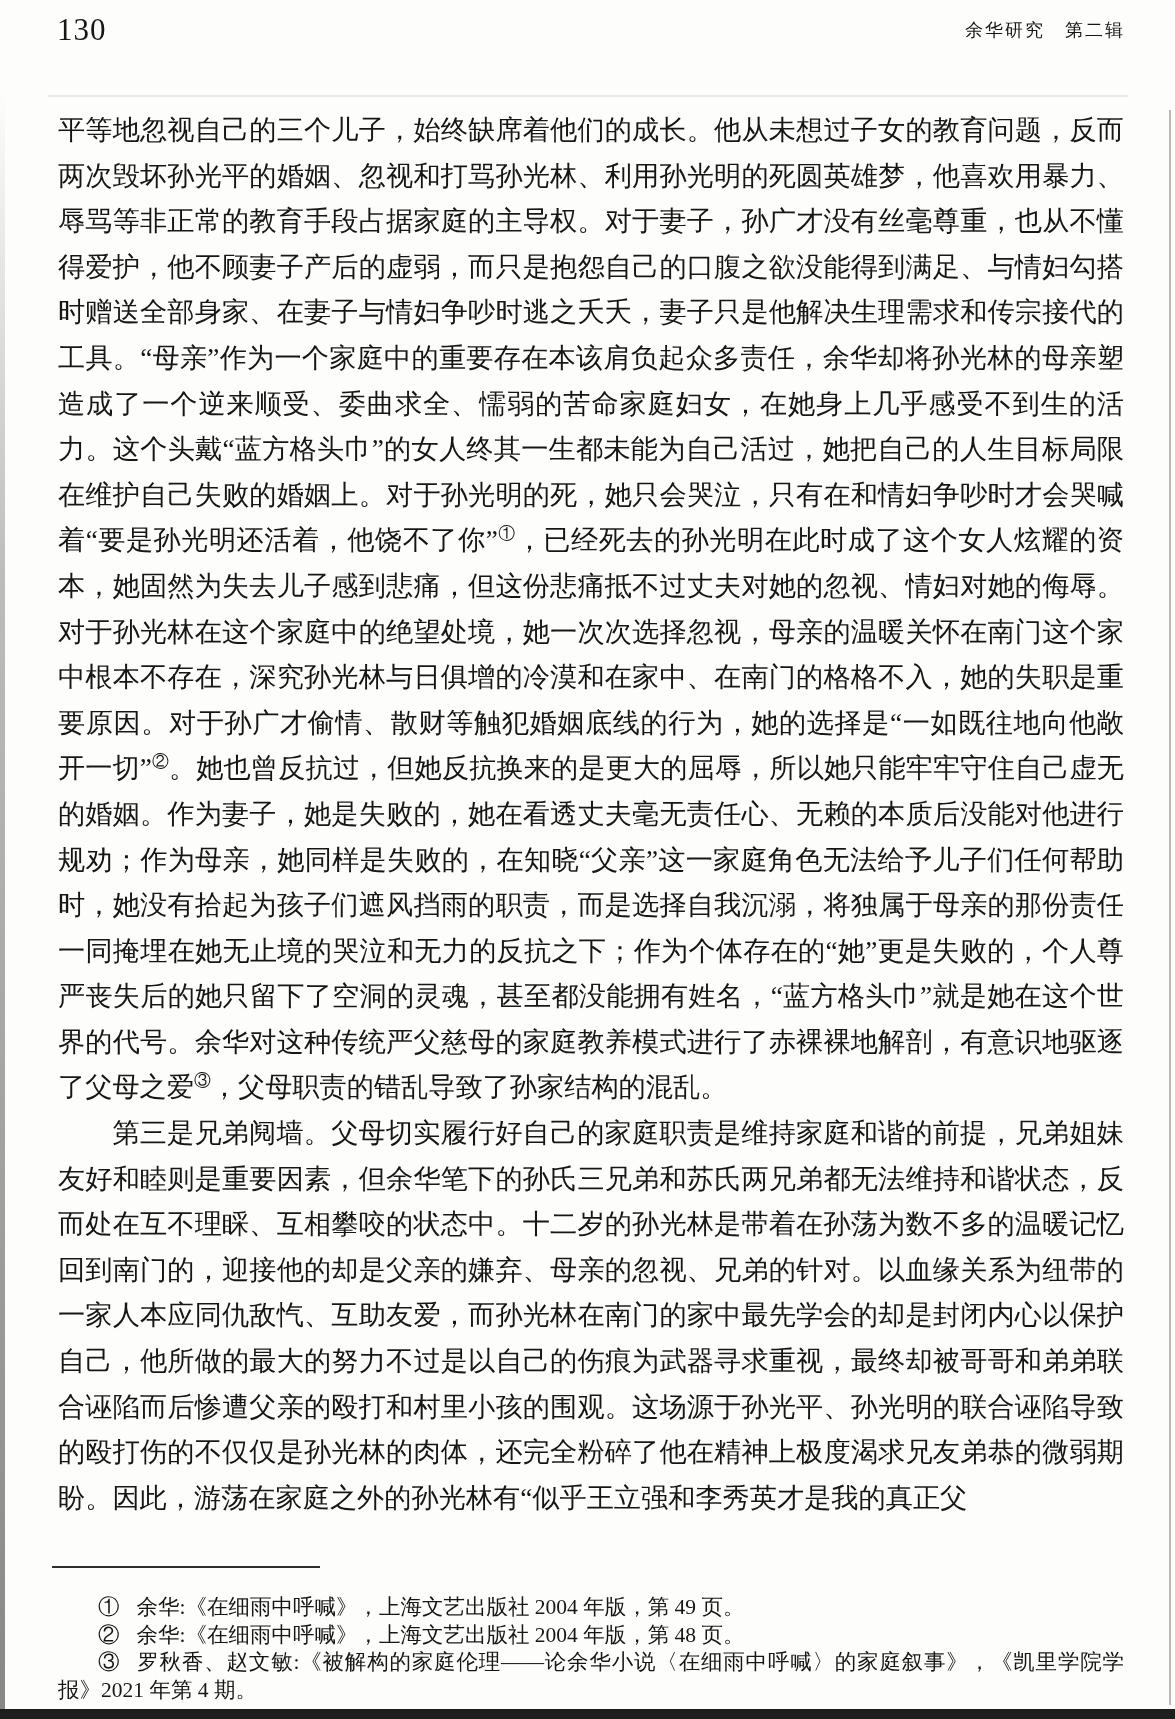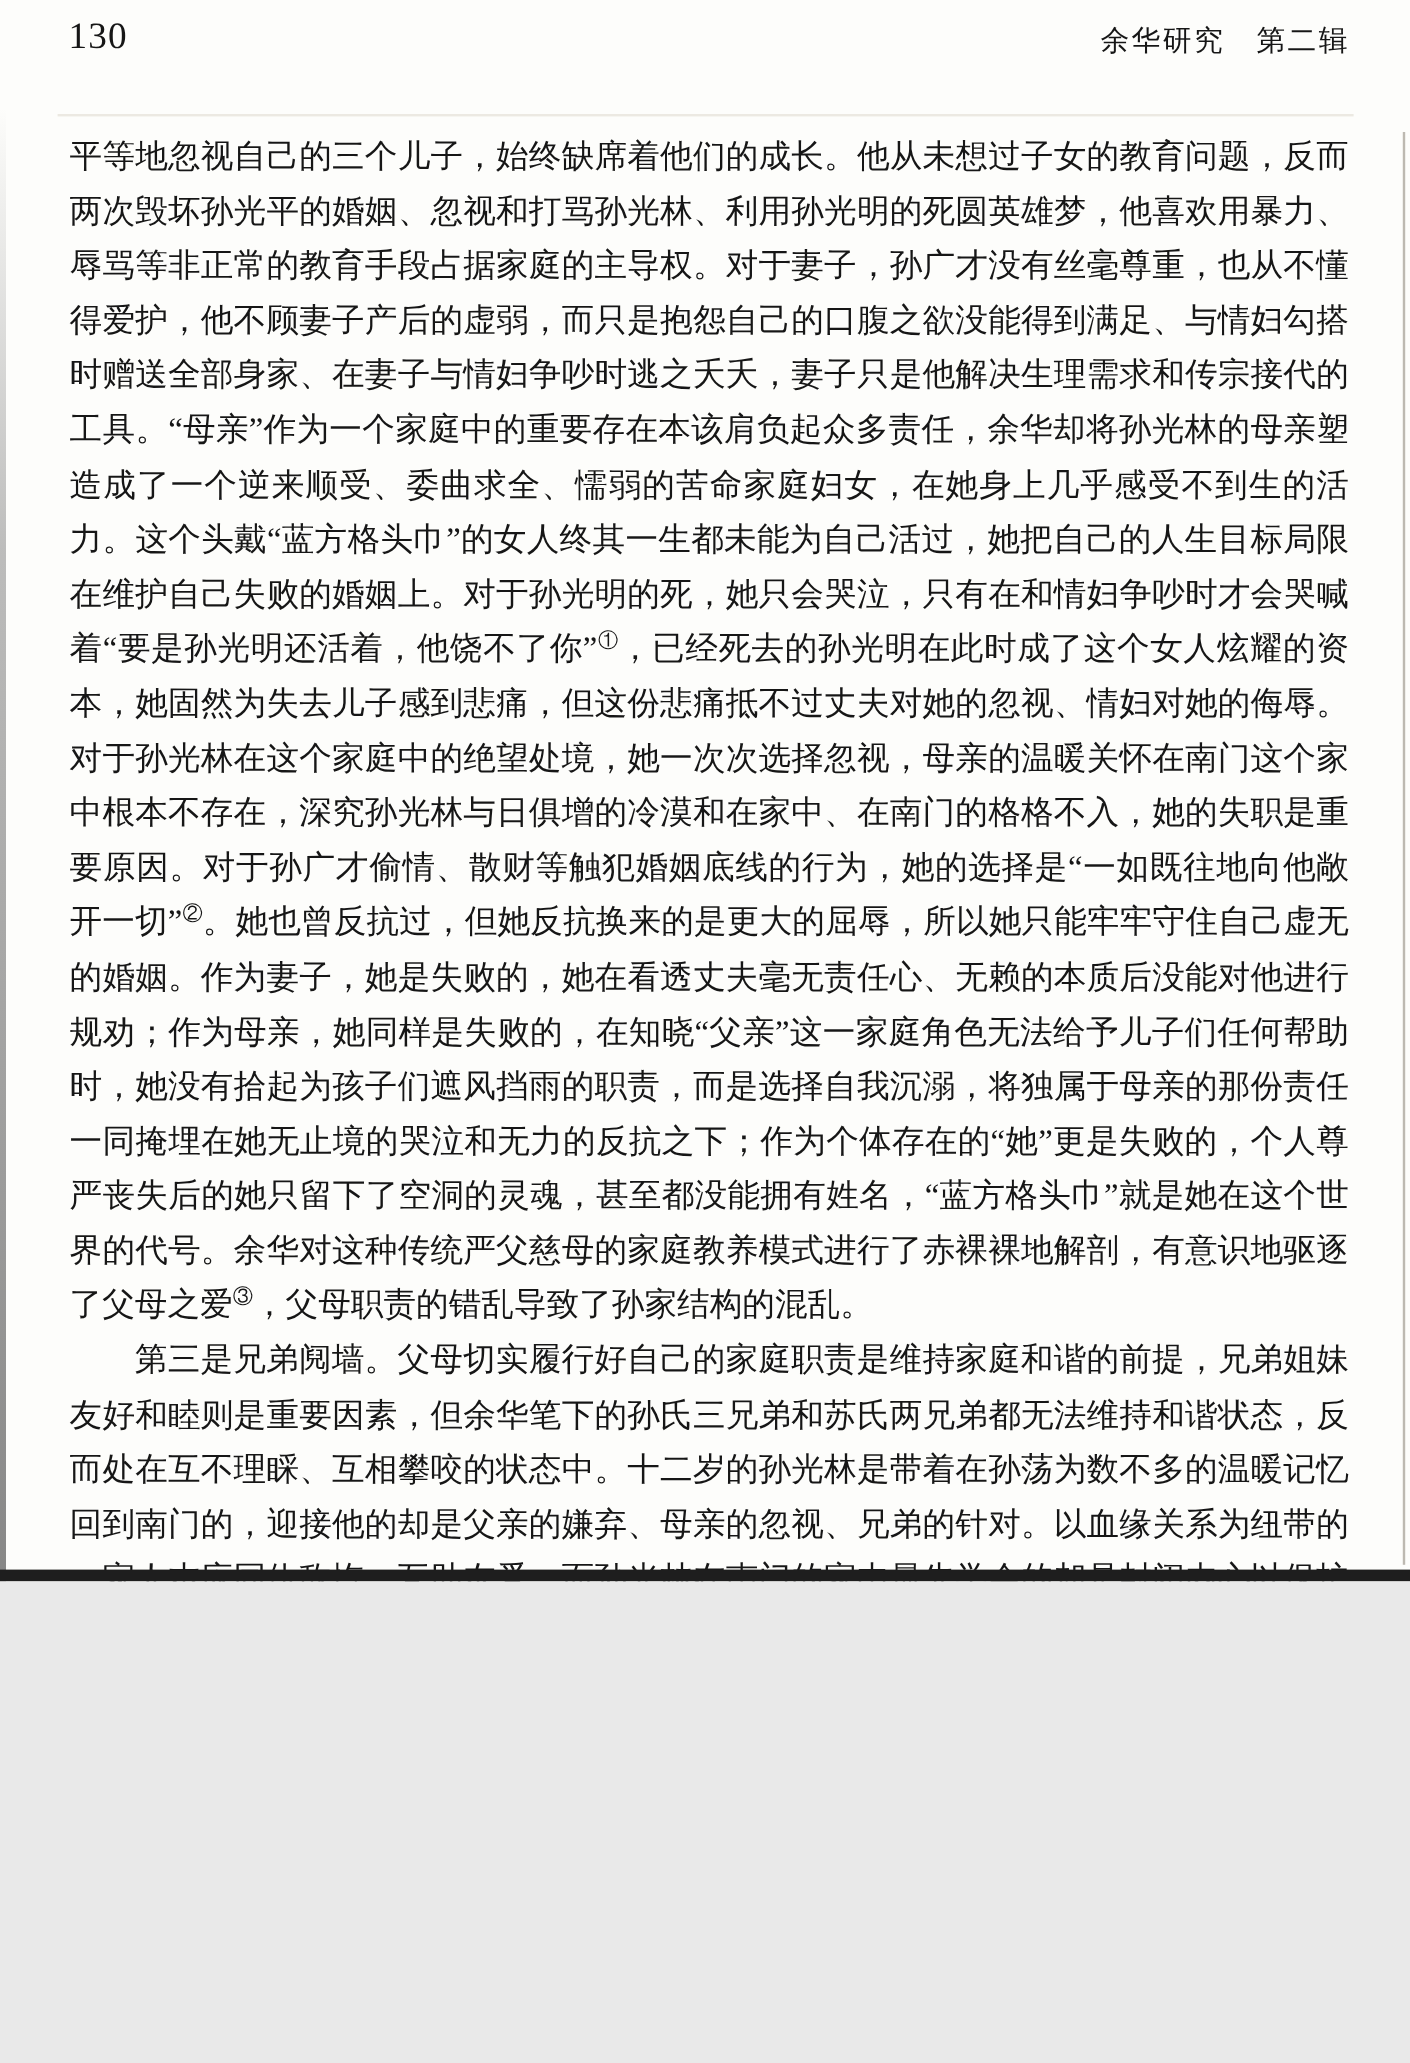--- a/index.html
+++ b/index.html
@@ -1,32 +1,32 @@
 <!DOCTYPE html>
 <html lang="zh"><head>
 <meta charset="utf-8">
 <style>
   html,body{margin:0;padding:0;background:#e9e9e9;}
   .page{
     position:relative;
-    width:1175px;height:1318px;
+    width:1175px;height:1719px;
     margin:0 auto;
     background:#fdfdfb;
     overflow:hidden;
     font-family:"Liberation Serif","DejaVu Serif",serif;
     color:#161616;
   }
   
   .page-number{
     position:absolute;left:57px;top:12px;
     font-size:31px;letter-spacing:1px;
   }
   .header-right{
     position:absolute;right:50px;top:18px;
-    font-size:24px;letter-spacing:2px;
+    font-size:18px;letter-spacing:2px;
   }
   .header-rule{
     position:absolute;left:48px;top:95px;width:1080px;height:2px;
     background:#ece9e2;
   }
   
   .body-text{
     position:absolute;left:58px;top:108px;width:1066px;
     font-size:27.2px;line-height:45.6px;
     text-align:justify;
@@ -76,18 +76,29 @@
   <div class="page-number">130</div>
   <div class="header-right">余华研究　第二辑</div>
   <div class="header-rule"></div>
 
   <div class="body-text">
     <p>平等地忽视自己的三个儿子，始终缺席着他们的成长。他从未想过子女的教育问题，反而两次毁坏孙光平的婚姻、忽视和打骂孙光林、利用孙光明的死圆英雄梦，他喜欢用暴力、辱骂等非正常的教育手段占据家庭的主导权。对于妻子，孙广才没有丝毫尊重，也从不懂得爱护，他不顾妻子产后的虚弱，而只是抱怨自己的口腹之欲没能得到满足、与情妇勾搭时赠送全部身家、在妻子与情妇争吵时逃之夭夭，妻子只是他解决生理需求和传宗接代的工具。“母亲”作为一个家庭中的重要存在本该肩负起众多责任，余华却将孙光林的母亲塑造成了一个逆来顺受、委曲求全、懦弱的苦命家庭妇女，在她身上几乎感受不到生的活力。这个头戴“蓝方格头巾”的女人终其一生都未能为自己活过，她把自己的人生目标局限在维护自己失败的婚姻上。对于孙光明的死，她只会哭泣，只有在和情妇争吵时才会哭喊着“要是孙光明还活着，他饶不了你”<sup class="fn-ref">①</sup>，已经死去的孙光明在此时成了这个女人炫耀的资本，她固然为失去儿子感到悲痛，但这份悲痛抵不过丈夫对她的忽视、情妇对她的侮辱。对于孙光林在这个家庭中的绝望处境，她一次次选择忽视，母亲的温暖关怀在南门这个家中根本不存在，深究孙光林与日俱增的冷漠和在家中、在南门的格格不入，她的失职是重要原因。对于孙广才偷情、散财等触犯婚姻底线的行为，她的选择是“一如既往地向他敞开一切”<sup class="fn-ref">②</sup>。她也曾反抗过，但她反抗换来的是更大的屈辱，所以她只能牢牢守住自己虚无的婚姻。作为妻子，她是失败的，她在看透丈夫毫无责任心、无赖的本质后没能对他进行规劝；作为母亲，她同样是失败的，在知晓“父亲”这一家庭角色无法给予儿子们任何帮助时，她没有拾起为孩子们遮风挡雨的职责，而是选择自我沉溺，将独属于母亲的那份责任一同掩埋在她无止境的哭泣和无力的反抗之下；作为个体存在的“她”更是失败的，个人尊严丧失后的她只留下了空洞的灵魂，甚至都没能拥有姓名，“蓝方格头巾”就是她在这个世界的代号。余华对这种传统严父慈母的家庭教养模式进行了赤裸裸地解剖，有意识地驱逐了父母之爱<sup class="fn-ref">③</sup>，父母职责的错乱导致了孙家结构的混乱。</p>
     <p class="indented">第三是兄弟阋墙。父母切实履行好自己的家庭职责是维持家庭和谐的前提，兄弟姐妹友好和睦则是重要因素，但余华笔下的孙氏三兄弟和苏氏两兄弟都无法维持和谐状态，反而处在互不理睬、互相攀咬的状态中。十二岁的孙光林是带着在孙荡为数不多的温暖记忆回到南门的，迎接他的却是父亲的嫌弃、母亲的忽视、兄弟的针对。以血缘关系为纽带的一家人本应同仇敌忾、互助友爱，而孙光林在南门的家中最先学会的却是封闭内心以保护自己，他所做的最大的努力不过是以自己的伤痕为武器寻求重视，最终却被哥哥和弟弟联合诬陷而后惨遭父亲的殴打和村里小孩的围观。这场源于孙光平、孙光明的联合诬陷导致的殴打伤的不仅仅是孙光林的肉体，还完全粉碎了他在精神上极度渴求兄友弟恭的微弱期盼。因此，游荡在家庭之外的孙光林有“似乎王立强和李秀英才是我的真正父</p>
   </div>
 
   <div class="footnote-sep"></div>
+  <div class="footnotes">
+    <p>
+      <span class="fn-marker">①</span><span>余华:《在细雨中呼喊》，上海文艺出版社 2004 年版，第 49 页。</span>
+    </p>
+    <p>
+      <span class="fn-marker">②</span><span>余华:《在细雨中呼喊》，上海文艺出版社 2004 年版，第 48 页。</span>
+    </p>
+    <p>
+      <span class="fn-marker">③</span><span>罗秋香、赵文敏:《被解构的家庭伦理——论余华小说〈在细雨中呼喊〉的家庭叙事》，《凯里学院学报》2021 年第 4 期。</span>
+    </p>
+  </div>
 
   <div class="left-scan-edge"></div>
   <div class="right-scan-edge"></div>
   <div class="bottom-scan-edge"></div>
 
 </div>
 
 </body></html>

